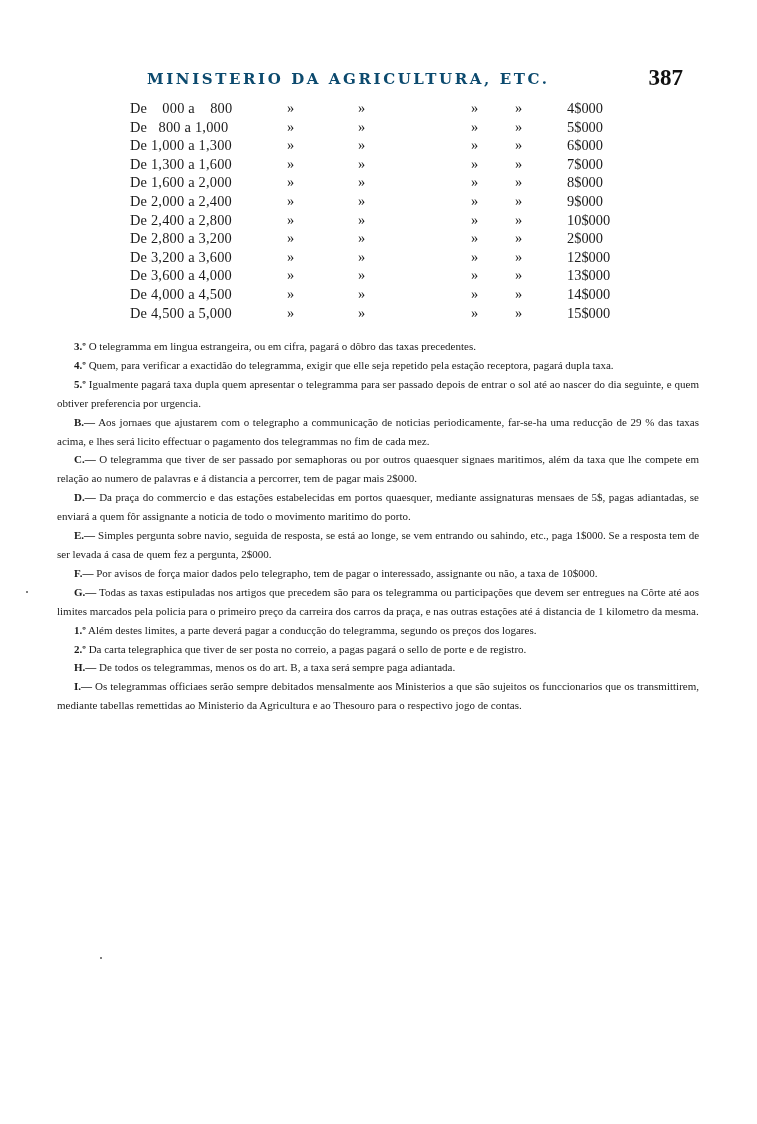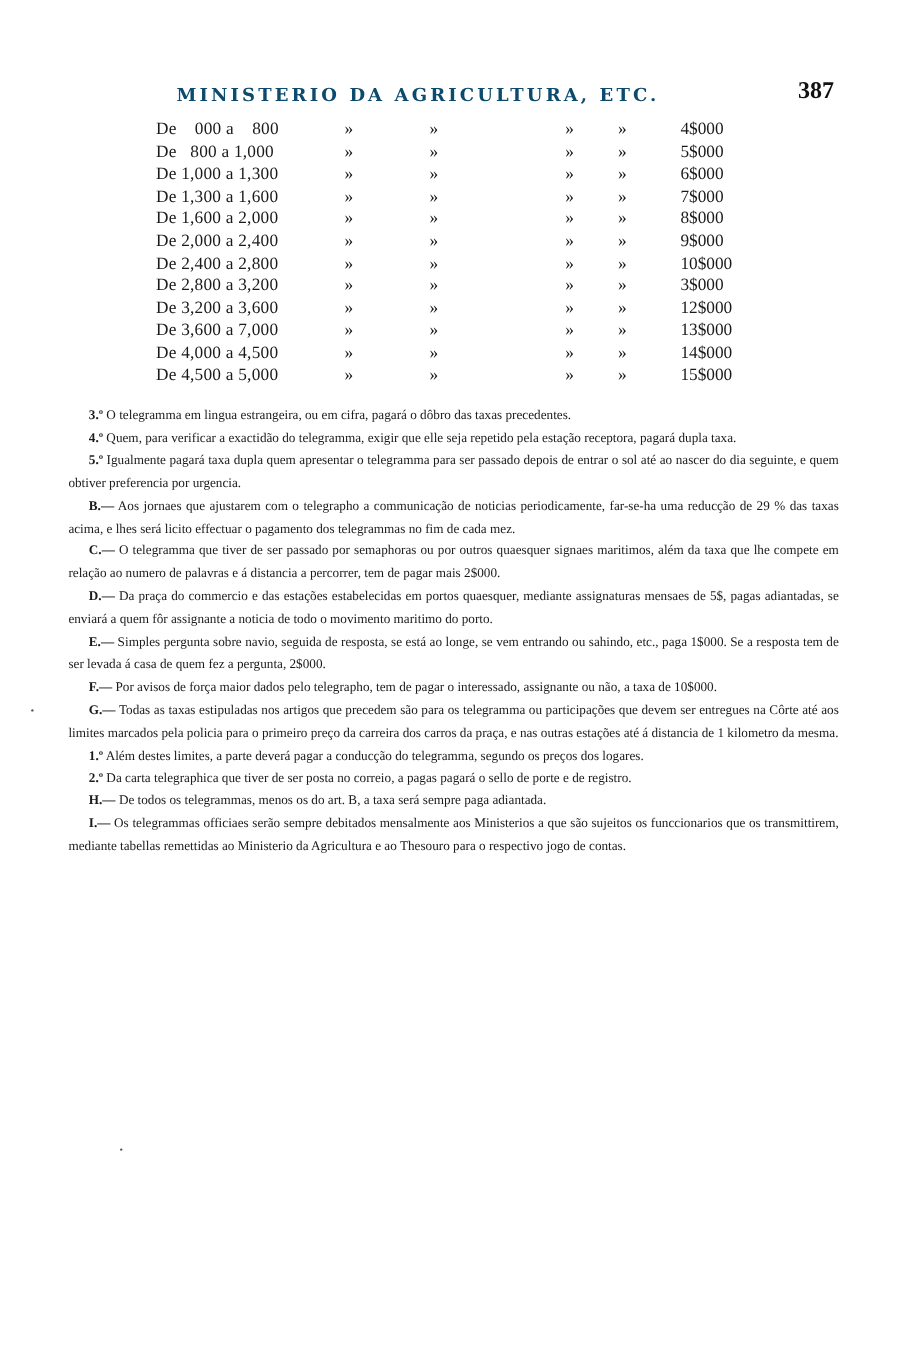--- a/index.html
+++ b/index.html
@@ -3,21 +3,21 @@
 <meta charset="utf-8">
 <style>
   html, body { margin: 0; padding: 0; background: #ffffff; }
   body { width: 757px; height: 1124px; position: relative; overflow: hidden;
          font-family: "Liberation Serif", "DejaVu Serif", serif; color: #1a1a1a; }
   .page { position: absolute; left: 0; top: 0; width: 757px; height: 1124px; }
 
   .header { position: absolute; top: 68px; left: 147px; width: 552px; height: 26px; }
   .header-title { position: absolute; left: 0; top: 2px; font-family: "DejaVu Serif", serif;
                   font-weight: bold; font-size: 15px; letter-spacing: 2.6px; color: #0c4a6e; }
-  .header-page { position: absolute; right: 4px; top: -3px; font-size: 20px; font-weight: bold; color: #111; }
+  .header-page { position: absolute; right: 16px; top: -3px; font-size: 23px; font-weight: bold; color: #111; }
 
   .table { position: absolute; top: 99px; left: 0; width: 618px; }
   .row { position: relative; height: 18.6px; font-size: 14.4px; line-height: 18.6px; }
   .row span { position: absolute; white-space: pre; }
   .c-range { left: 130px; letter-spacing: 0.2px; }
   .c-q1 { left: 287px; }
   .c-q2 { left: 358px; }
   .c-q3 { left: 471px; }
   .c-q4 { left: 515px; }
   .c-val { left: 567px; }
@@ -94,32 +94,32 @@
         <span class="c-q3">»</span>
         <span class="c-q4">»</span>
         <span class="c-val">10$000</span>
       </div>
       <div class="row">
         <span class="c-range">De 2,800 a 3,200</span>
         <span class="c-q1">»</span>
         <span class="c-q2">»</span>
         <span class="c-q3">»</span>
         <span class="c-q4">»</span>
-        <span class="c-val">3$000</span>
+        <span class="c-val">2$000</span>
       </div>
       <div class="row">
         <span class="c-range">De 3,200 a 3,600</span>
         <span class="c-q1">»</span>
         <span class="c-q2">»</span>
         <span class="c-q3">»</span>
         <span class="c-q4">»</span>
         <span class="c-val">12$000</span>
       </div>
       <div class="row">
-        <span class="c-range">De 3,600 a 7,000</span>
+        <span class="c-range">De 3,600 a 4,000</span>
         <span class="c-q1">»</span>
         <span class="c-q2">»</span>
         <span class="c-q3">»</span>
         <span class="c-q4">»</span>
         <span class="c-val">13$000</span>
       </div>
       <div class="row">
         <span class="c-range">De 4,000 a 4,500</span>
         <span class="c-q1">»</span>
         <span class="c-q2">»</span>

